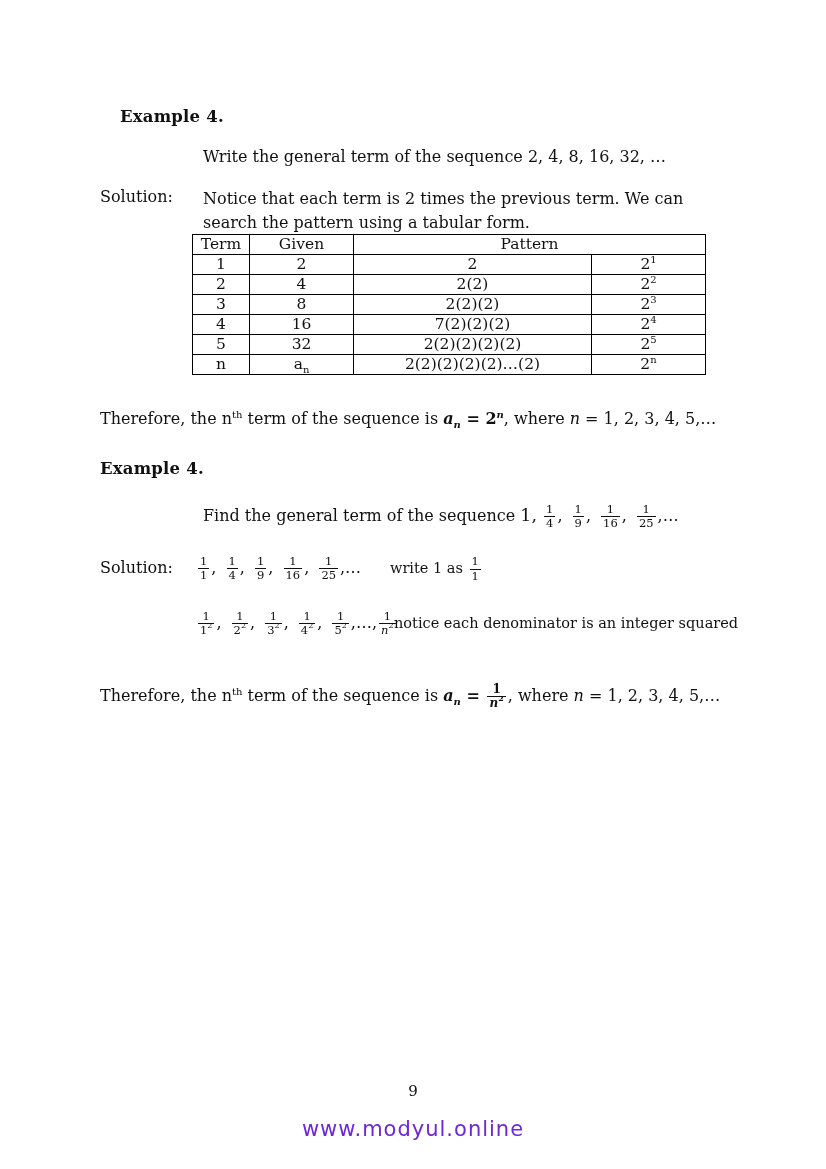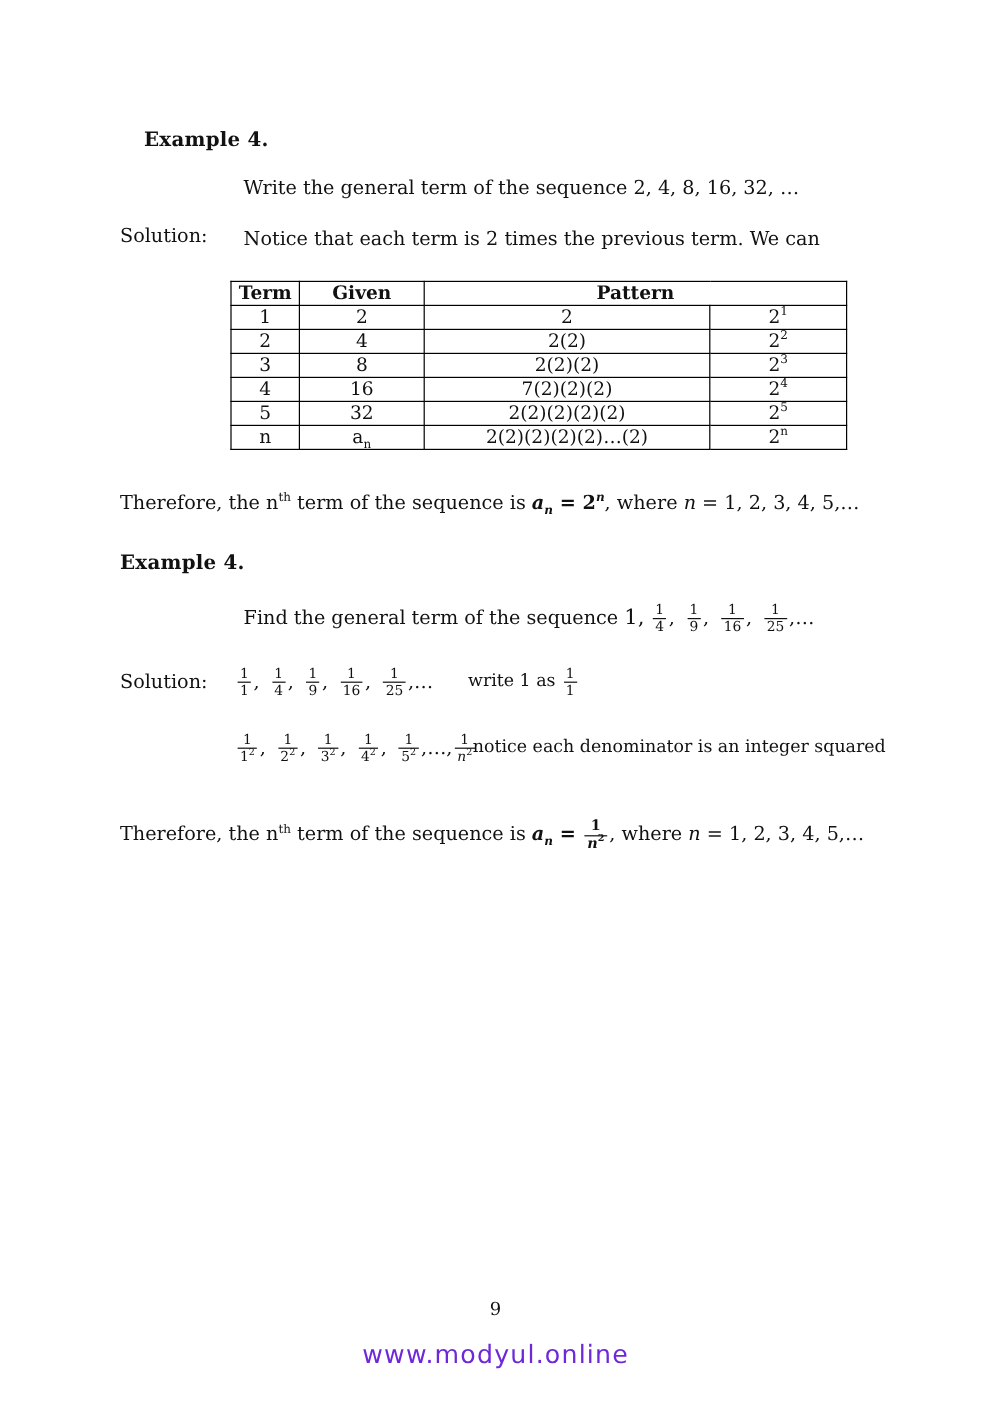--- a/index.html
+++ b/index.html
@@ -12,21 +12,21 @@
   .body-text{font-size:16px;}
   .sol-label{font-size:16px;}
   .line{display:block;line-height:24px;}
 
   
   table.seq{border-collapse:collapse;table-layout:fixed;}
   table.seq td, table.seq th{
     border:1.5px solid #000;font-size:15.5px;font-weight:400;
     text-align:center;height:19px;padding:0 4px;line-height:1.2;overflow:hidden;
   }
-  table.seq th{font-weight:700;}
+  table.seq th{font-weight:400;}
   td.pat-left{text-align:left;padding-left:6px;}
   table.seq sup{font-size:10px;line-height:0;}
   table.seq sub{font-size:10px;line-height:0;}
   .bold{font-weight:400;}
 
   
   .frac{
     display:inline-flex;flex-direction:column;align-items:center;justify-content:center;
     vertical-align:middle;line-height:1.15;font-size:11.5px;margin:0 2px;
   }
@@ -55,20 +55,21 @@
 <body>
 
 <div class="abs heading" style="left:100px;top:107px;margin-left:20px;">Example 4.</div>
 
 <div class="abs body-text" style="left:203px;top:147px;">Write the general term of the sequence 2, 4, 8, 16, 32, …</div>
 
 <div class="abs sol-label" style="left:100px;top:187px;">Solution:</div>
 
 <div class="abs body-text" style="left:203px;top:187px;width:500px;">
   <span class="line">Notice that each term is 2 times the previous term. We can</span>
+  <span class="line">search the pattern using a tabular form.</span>
 </div>
 
 <table class="seq abs" style="left:192px;top:234px;width:513px;">
   <colgroup>
     <col style="width:57px">
       <col style="width:104px">
       <col style="width:238px">
       <col style="width:114px">
   </colgroup>
   <tbody>

